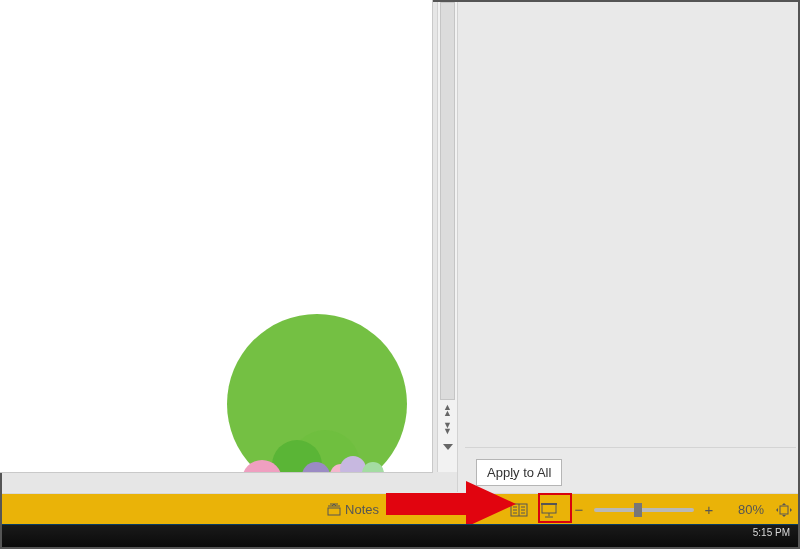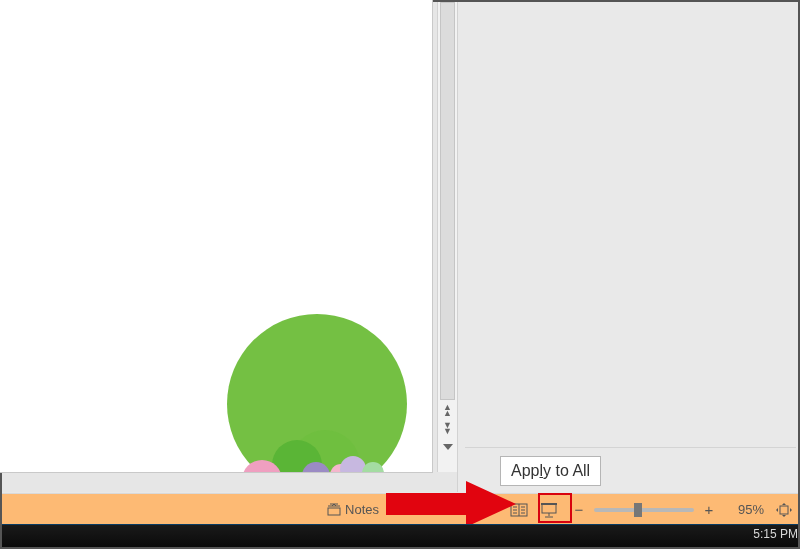--- a/index.html
+++ b/index.html
@@ -88,38 +88,37 @@
     position: absolute;
     bottom: 6px;
     left: 18px;
     display: flex;
     gap: 10px;
   }
   .btn {
     background: #fff;
     border: 1px solid #b5b5b5;
     padding: 5px 10px;
-    font-size: 16px;
+    font-size: 13px;
     font-family: inherit;
     cursor: pointer;
     color: #333;
-    margin-left: 24px;
   }
   .btn u { text-decoration: underline; }
   .side-divider {
     position: absolute;
     left: 463px; right: 2px; top: 445px;
     height: 1px; background:#d4d4d4;
   }
 
   
   .statusbar {
     position: absolute;
     left: 0; right: 0; bottom: 22px; height: 32px;
-    background: #fdba74;
+    background: #eab308;
     border-top: 1px solid #d9d9d9;
     display: flex;
     align-items: center;
   }
   .spacer { flex: 1; }
   .notes-btn {
     display: flex; align-items:center; gap: 4px;
     padding: 0 10px; height: 100%;
     color: #555; cursor:pointer;
   }
@@ -155,21 +154,21 @@
   }
   .zoom .pct { width: 40px; text-align:right; color:#555; }
   .fit-btn { width:28px; display:flex; align-items:center; justify-content:center; height:100%; cursor:pointer; }
 
   
   .taskbar {
     position:absolute; left:0; right:0; bottom:0; height:22px;
     background: linear-gradient(#1a1a1a,#0a0a0a);
   }
   .taskbar-divider { position:absolute; bottom:21px; left:0; right:0; height:2px; background:#083b63; }
-  .tray-time { position:absolute; right:0; top:2px; color:#d8d8d8; font-size:12px; }
+  .tray-time { position:absolute; right:8px; top:2px; color:#d8d8d8; font-size:10px; }
 
   
   .annotation-arrow {
     position:absolute; left: 384px; bottom: 20px; width: 130px; height: 46px;
     pointer-events:none;
   }
 </style>
 </head>
 <body>
 
@@ -248,21 +247,21 @@
         <line x1="5" y1="15" x2="13" y2="15" stroke="#555"></line>
       </svg>
     </div>
 
     <div class="zoom">
       <div class="minus">−</div>
       <div class="track">
         <div class="thumb"></div>
       </div>
       <div class="plus">+</div>
-      <div class="pct">95%</div>
+      <div class="pct">80%</div>
     </div>
 
     <div class="fit-btn">
       <svg width="18" height="16" viewBox="0 0 18 16">
         <rect x="5" y="4" width="8" height="8" fill="none" stroke="#555"></rect>
         <path d="M9 1 L7 3 L11 3 Z" fill="#555"></path>
         <path d="M9 15 L7 13 L11 13 Z" fill="#555"></path>
         <path d="M1 8 L3 6 L3 10 Z" fill="#555"></path>
         <path d="M17 8 L15 6 L15 10 Z" fill="#555"></path>
       </svg>

